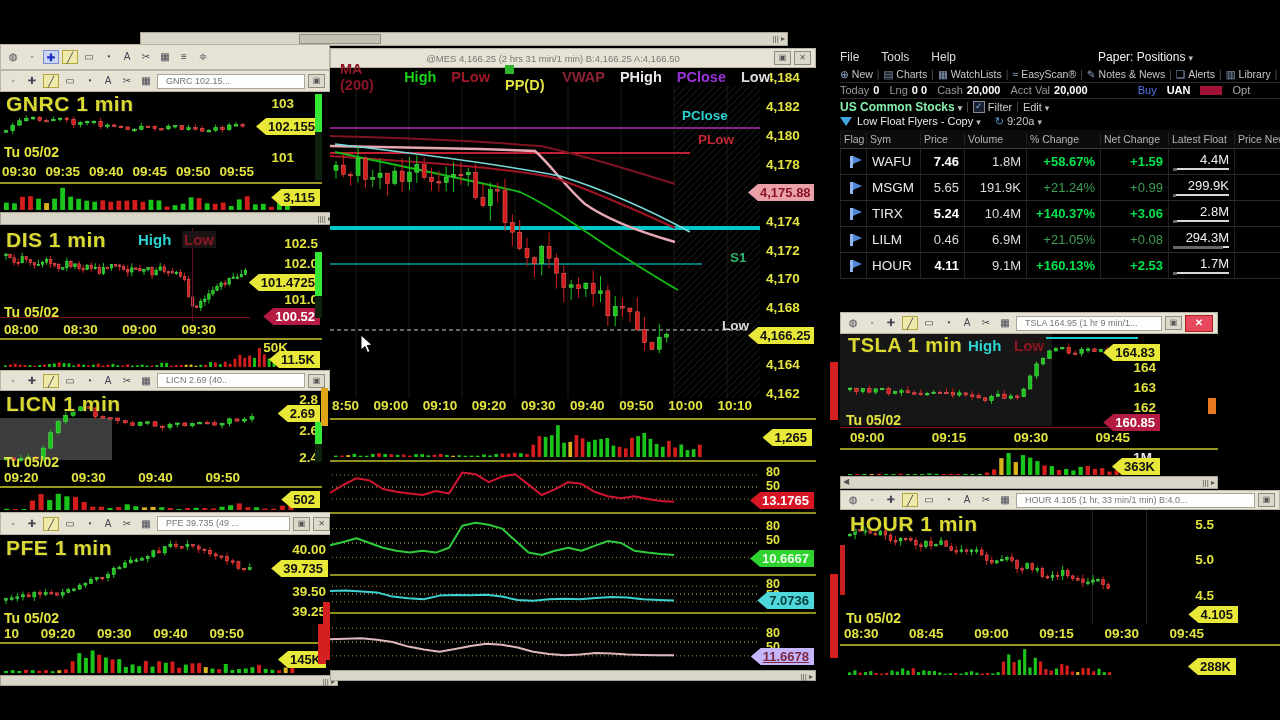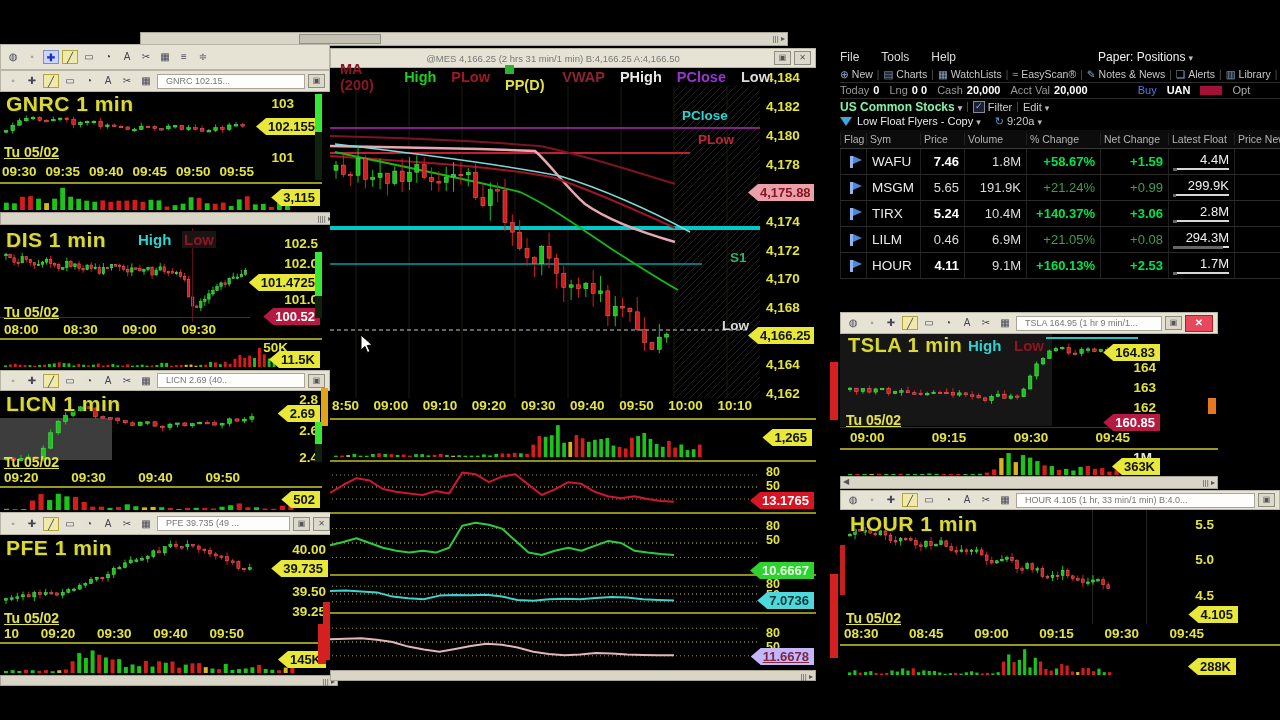--- a/index.html
+++ b/index.html
@@ -20,21 +20,21 @@
   .hstrip{position:absolute;background:#d9d6c8;border:1px solid #a8a598;box-sizing:border-box;}
   .hthumb{position:absolute;top:1px;bottom:1px;background:#c4c1b2;border:1px solid #949185;}
   .hmarks{position:absolute;right:2px;top:0;font-size:8px;color:#555;line-height:12px;}
   
   .chart{position:absolute;background:#000;overflow:hidden;}
   .chart-title{position:absolute;font-weight:bold;font-size:21px;color:#d9d932;z-index:6;
                text-shadow:1px 1px 1px #222;letter-spacing:.5px;white-space:nowrap;}
   .lbl-high{color:#2bd3d3;font-weight:bold;font-size:15px;}
   .lbl-low{color:#8a1722;font-weight:bold;font-size:15px;background:#1c1414;padding:0 2px;}
   .axlbl{position:absolute;color:#e3e341;font-weight:bold;font-size:13.5px;z-index:5;white-space:nowrap;}
-  .dt{position:absolute;color:#e3e341;font-weight:bold;font-size:14px;z-index:5;white-space:nowrap;text-decoration:underline;}
+  .dt{position:absolute;color:#e3e341;font-weight:bold;font-size:14px;z-index:5;white-space:nowrap;}
   .trow{position:absolute;display:flex;justify-content:space-between;color:#e3e341;font-weight:bold;
         font-size:13.5px;z-index:5;}
   .trow .t{white-space:nowrap;}
   .ptag{position:absolute;z-index:7;font-weight:bold;font-size:13px;color:#111;background:#e8e838;
         padding:0 5px 0 12px;height:17px;line-height:17px;white-space:nowrap;
         clip-path:polygon(0 50%,10px 0,100% 0,100% 100%,10px 100%);}
   .ptag.red{background:#b51a42;color:#fff;}
   .ptag.pink{background:#e9a0a8;color:#8a1525;}
   .ptag.brightred{background:#d81525;color:#fff;}
   .ptag.green{background:#2fd32f;color:#eaffea;}
@@ -1043,21 +1043,21 @@
     </div>
     <div class="osc" style="left:0;top:464px;width:486px;height:58px;">
       <svg id="osc2" width="430" height="54" style="position:absolute;left:0;top:2px;">
           <line x1="2" y1="12.600000000000001" x2="428" y2="12.600000000000001" stroke="#9a9a2a" stroke-dasharray="1,3" stroke-width="1"></line>
           <line x1="2" y1="27" x2="428" y2="27" stroke="#cfcf66" stroke-dasharray="1,3" stroke-width="1"></line>
           <line x1="2" y1="41.400000000000006" x2="428" y2="41.400000000000006" stroke="#9a9a2a" stroke-dasharray="1,3" stroke-width="1"></line>
           <polyline points="0.0,29.4 13.2,26.0 26.5,22.2 39.7,27.0 52.9,31.8 66.2,34.7 79.4,36.6 92.6,34.7 105.8,36.6 119.1,31.8 132.3,9.7 145.5,6.8 158.8,8.8 172.0,12.6 185.2,24.6 198.5,36.6 211.7,39.0 224.9,34.7 238.2,31.8 251.4,34.7 264.6,29.9 277.8,25.1 291.1,27.0 304.3,34.7 317.5,36.6 330.8,38.0 344.0,39.0" fill="none" stroke="#2ecb3e" stroke-width="2" stroke-linejoin="round"></polyline>
         </svg>
       <span class="osclbl" style="left:436px;top:5px;">80</span>
       <span class="osclbl" style="left:436px;top:19px;">50</span>
-      <span class="ptag green" style="right:2px;top:48px;">10.6667</span>
+      <span class="ptag green" style="right:2px;top:36px;">10.6667</span>
     </div>
     <div class="osc" style="left:0;top:526px;width:486px;height:36px;">
       <svg id="osc3" width="430" height="32" style="position:absolute;left:0;top:2px;">
           <line x1="2" y1="8.2" x2="428" y2="8.2" stroke="#9a9a2a" stroke-dasharray="1,3" stroke-width="1"></line>
           <line x1="2" y1="16" x2="428" y2="16" stroke="#cfcf66" stroke-dasharray="1,3" stroke-width="1"></line>
           <line x1="2" y1="23.8" x2="428" y2="23.8" stroke="#9a9a2a" stroke-dasharray="1,3" stroke-width="1"></line>
           <polyline points="0.0,12.9 15.6,12.4 31.3,13.4 46.9,14.4 62.5,18.6 78.2,20.2 93.8,21.2 109.5,17.6 125.1,17.0 140.7,17.3 156.4,16.8 172.0,18.6 187.6,22.0 203.3,22.8 218.9,21.2 234.5,20.7 250.2,21.2 265.8,19.9 281.5,18.9 297.1,19.6 312.7,21.2 328.4,22.0 344.0,22.5" fill="none" stroke="#3ed2d2" stroke-width="2" stroke-linejoin="round"></polyline>
         </svg>
       <span class="osclbl" style="left:436px;top:1px;">80</span>
       <span class="osclbl" style="left:436px;top:12px;">50</span>

